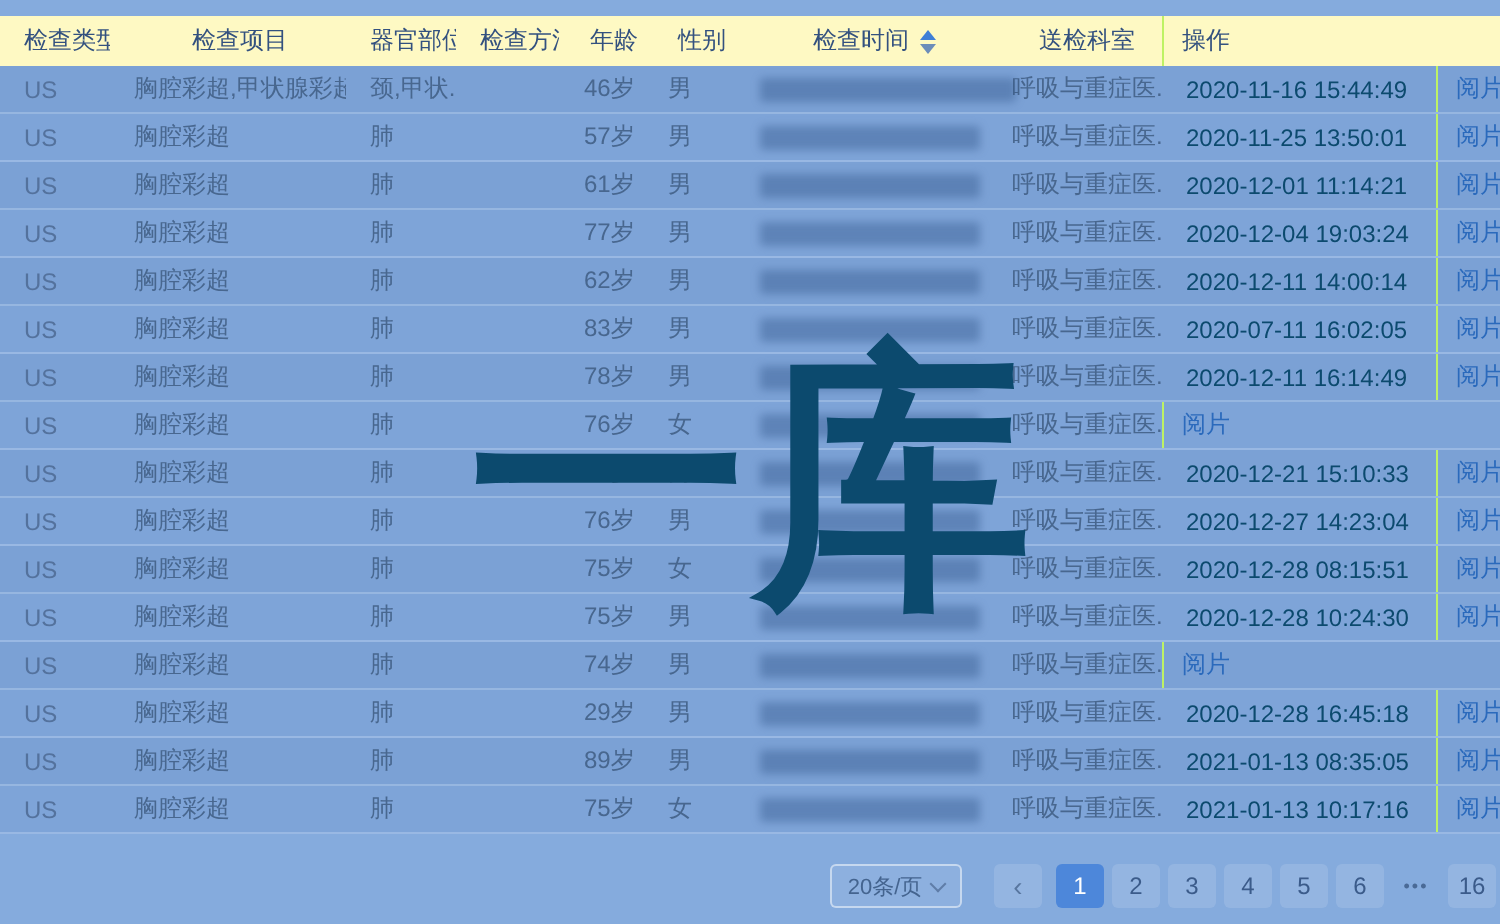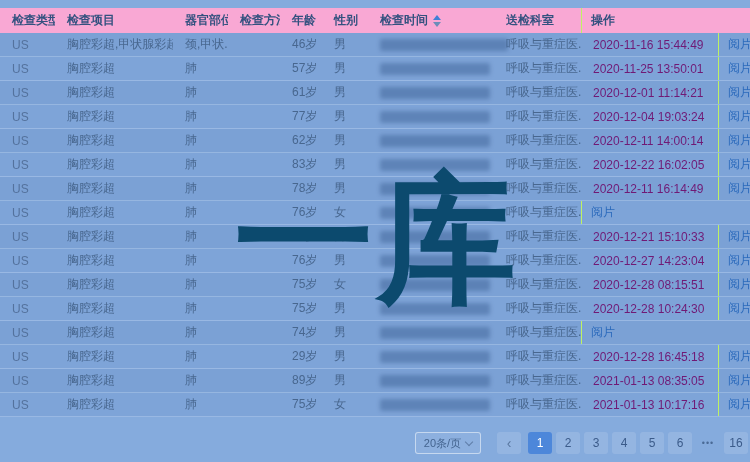--- a/index.html
+++ b/index.html
@@ -12,35 +12,36 @@
   }
   .table-wrap { position:absolute; top:8px; left:0; width:750px; }
   .grid-row {
     display:grid;
     grid-template-columns:55px 118px 55px 52px 42px 46px 126px 87px 137px 32px;
     align-items:center;
     white-space:nowrap;
   }
   .thead {
     height:25px;
-    background:#f9a8d4;
+    background:#fef9c3;
     color:#33517f;
-    font-weight:bold;
+    font-weight:normal;
+    text-align:center;
   }
   .cell { padding-left:12px; overflow:hidden; }
   .col-ops { border-left:1px solid #bef264; height:100%; display:flex; align-items:center; padding-left:9px; }
   .row {
     height:24px;
     background:#7ba1d5;
     border-bottom:1px solid rgba(221,236,255,0.28);
     color:#48678f;
   }
   .row:nth-child(even) { background:#7ea4d8; }
   .row .col-type { color:#54729d; }
-  .row .col-time { color:#701a75; }
+  .row .col-time { color:#0c4a6e; }
   .link { color:#2b6abc; cursor:pointer; }
   .blurbar {
     display:block; margin-left:12px;
     width:110px; height:12px; border-radius:2px;
     background:rgba(42,78,132,0.38);
     filter:blur(2px);
   }
   .row:nth-child(1) .blurbar { width:128px; }
   .sort-caret { display:inline-flex; flex-direction:column; vertical-align:middle; margin-left:5px; }
   .sort-caret .up {
@@ -194,21 +195,21 @@
     <div class="cell col-type">US</div>
     <div class="cell">胸腔彩超</div>
     <div class="cell">肺</div>
     <div class="cell"></div>
     <div class="cell">83岁</div>
     <div class="cell">男</div>
     <div>
           <span class="blurbar"></span>
         </div>
     <div class="cell">呼吸与重症医...</div>
-    <div class="cell col-time">2020-12-22 16:02:05</div>
+    <div class="cell col-time">2020-07-11 16:02:05</div>
     <div class="col-ops">
           <span class="link">阅片</span>
         </div>
   </div>
 
   <div class="grid-row row">
     <div class="cell col-type">US</div>
     <div class="cell">胸腔彩超</div>
     <div class="cell">肺</div>
     <div class="cell"></div>

